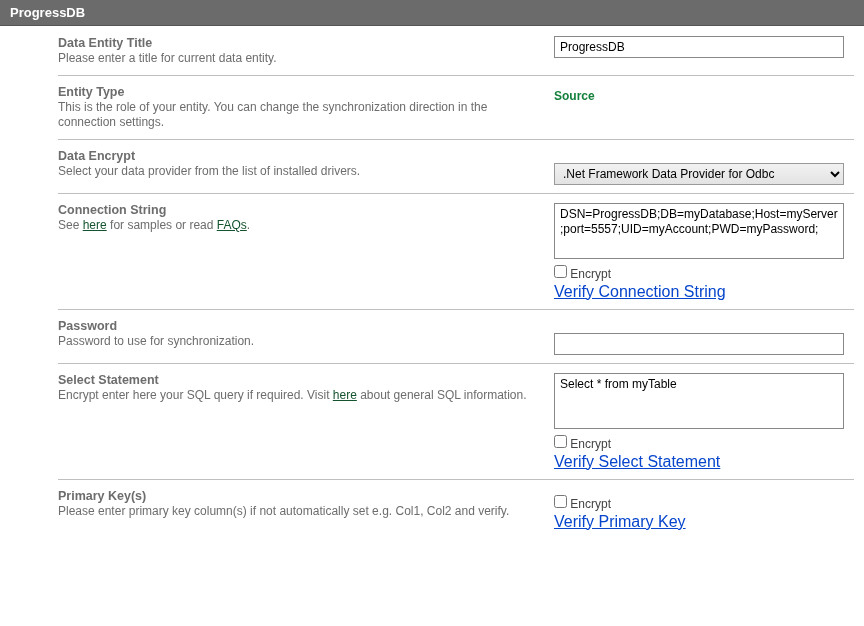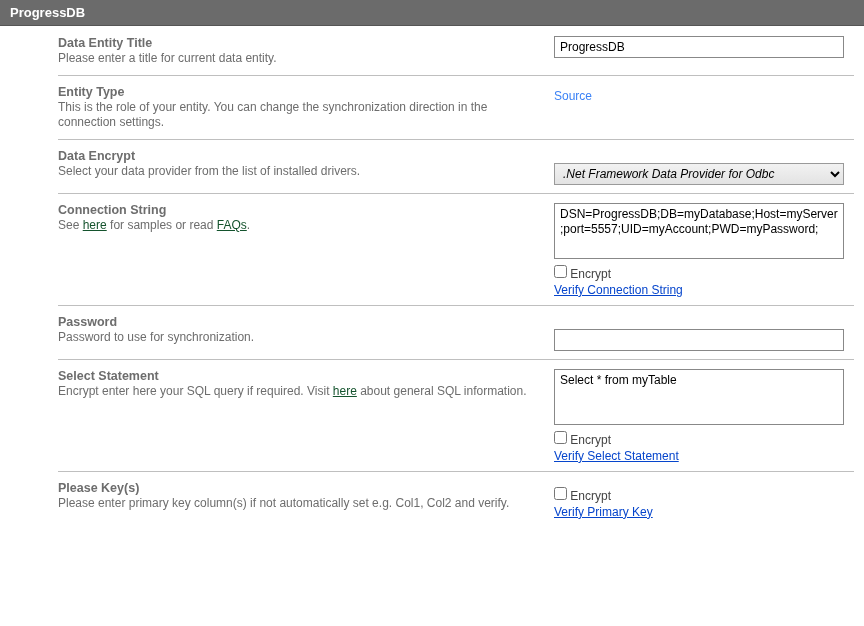--- a/index.html
+++ b/index.html
@@ -48,47 +48,47 @@
     color:#6d6d6d;
     font-size:12.5px;
     margin-bottom:1px;
   }
   .section-desc {
     color:#6d6d6d;
     font-size:12px;
     line-height:1.3;
   }
   a.link { color:#14532d; text-decoration:underline; cursor:pointer; }
-  a.verify { color:#0645cc; text-decoration:underline; font-size:12px; cursor:pointer; display:inline-block; margin-top:2px;}
+  a.verify { color:#0645cc; text-decoration:underline; font-size:16px; cursor:pointer; display:inline-block; margin-top:2px;}
   input[type=text], textarea, select, input.password {
     width:100%;
     font-family:inherit;
     font-size:12px;
     border:1px solid #888;
     background:#fff;
     padding:3px 5px;
   }
   input[type=text], input.password { height:22px; }
   textarea {
     resize:none;
     height:56px;
     overflow-y:scroll;
     line-height:1.25;
   }
   select {
     height:22px;
     background:linear-gradient(#f2f2f2,#e3e3e3);
     border:1px solid #9a9a9a;
     padding:2px 4px;
-    font-style:italic;
   }
   .static-text {
-    color:#3b82f6;
+    color:#15803d;
     font-size:12px;
     padding-top:4px;
+    font-weight:bold;
   }
   .cb-row {
     display:flex;
     align-items:center;
     gap:6px;
     margin-top:6px;
     color:#444;
     font-size:12px;
   }
   .cb-row input[type=checkbox]{
@@ -175,21 +175,21 @@
       <div class="cb-row">
         <input type="checkbox" style="">
         <span>Encrypt</span>
       </div>
       <a class="verify gap4">Verify Select Statement</a>
     </div>
   </div>
 
   <div class="row">
     <div class="left">
-      <div class="section-title">Please Key(s)</div>
+      <div class="section-title">Primary Key(s)</div>
       <div class="section-desc">Please enter primary key column(s) if not automatically set e.g. Col1, Col2 and verify.</div>
     </div>
     <div class="right right-stack">
       <div class="cb-row">
         <input type="checkbox" style="">
         <span>Encrypt</span>
       </div>
       <a class="verify gap4">Verify Primary Key</a>
     </div>
   </div>

